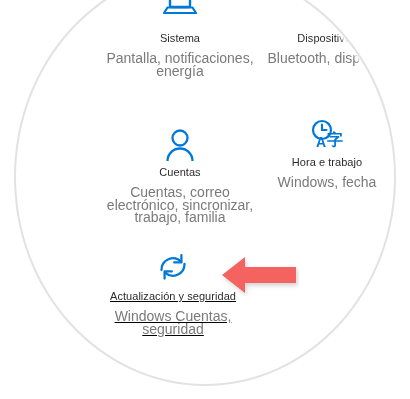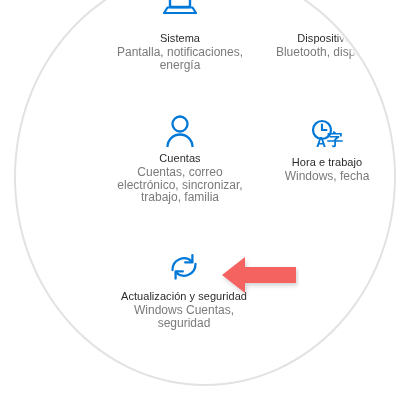--- a/index.html
+++ b/index.html
@@ -54,32 +54,32 @@
     line-height: 0;
   }
   .tile-title {
     font-size: 11px;
     color: #2b2b2b;
     line-height: 14px;
     letter-spacing: 0.05px;
     text-align: center;
   }
   .tile-sub {
-    font-size: 12px;
+    font-size: 14px;
     color: #7a7a7a;
     line-height: 12.5px;
-    margin-top: 1px;
+    margin-top: 7px;
   }
 
   
   #tile-sistema       { left: 105px; top: -6px; }
   #tile-dispositivos  { left: 252px; top: -6px; }
-  #tile-cuentas       { left: 105px; top: 114px; }
+  #tile-cuentas       { left: 105px; top: 128px; }
   #tile-hora          { left: 252px; top: 118px; }
-  #tile-actualizacion { left: 109px; top: 248px; }
+  #tile-actualizacion { left: 98px; top: 248px; text-decoration: underline; }
 
   #tile-cuentas .tile-sub,
   #tile-sistema .tile-sub { white-space: normal; }
 
   
   .arrow-annotation {
     position: absolute;
     left: 219px;
     top: 254px;
     width: 80px;

